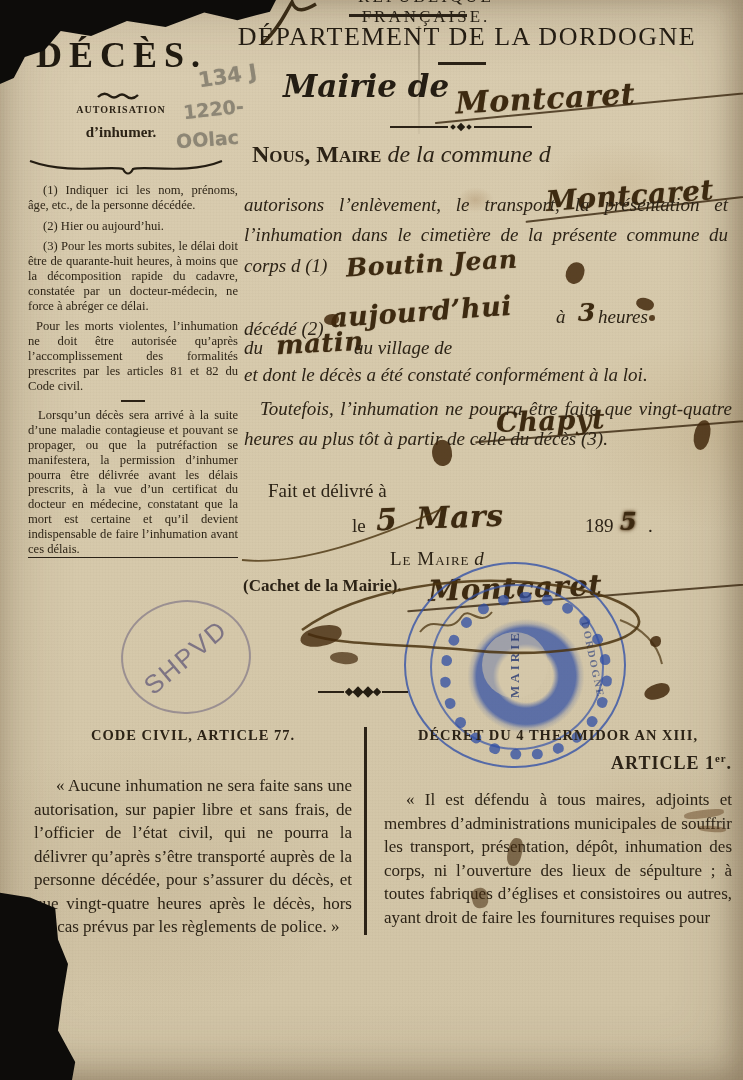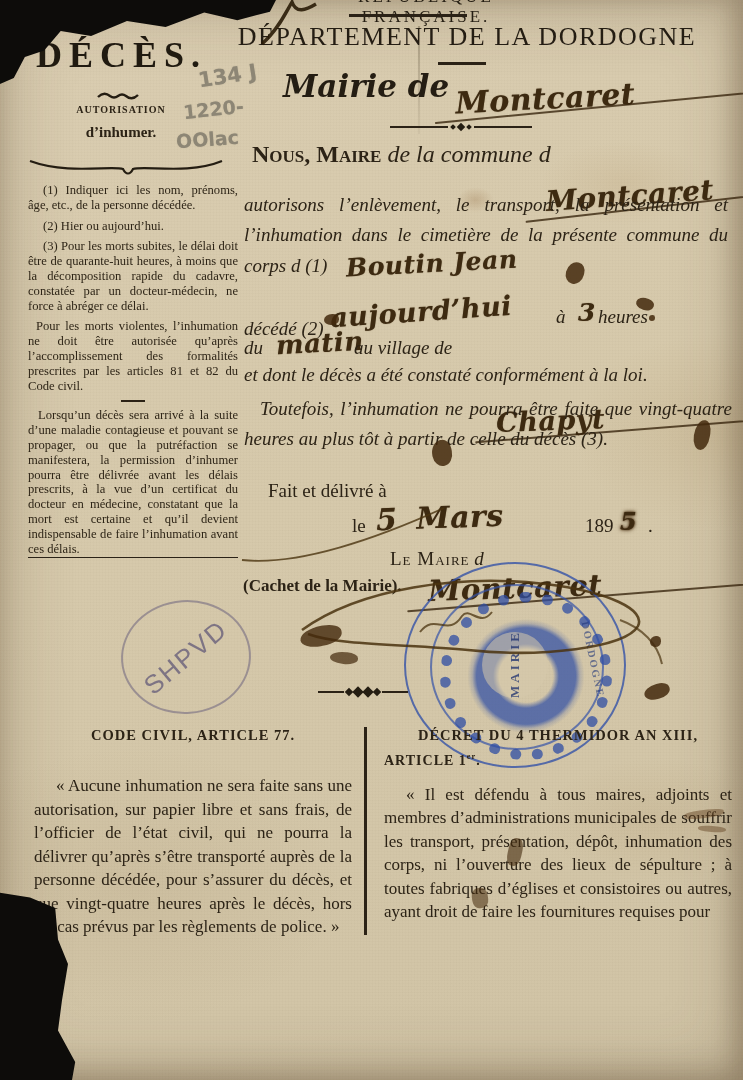--- a/index.html
+++ b/index.html
@@ -156,21 +156,21 @@
 
     <div class="abs rule" style="left:364px;top:727px;width:2.5px;height:208px;"></div>
 
     <div class="abs" style="left:34px;top:727px;width:318px;">
       <div class="print caps" style="text-align:center;font-size:14.5px;letter-spacing:1px;font-weight:600;">Code civil, article 77.</div>
       <p class="print just" style="margin:30px 0 0 0;font-size:17px;line-height:23.5px;text-indent:22px;">« Aucune inhumation ne sera faite sans une autorisation, sur papier libre et sans frais, de l’officier de l’état civil, qui ne pourra la délivrer qu’après s’être transporté auprès de la personne décédée, pour s’assurer du décès, et que vingt-quatre heures après le décès, hors les cas prévus par les règlements de police. »</p>
     </div>
 
     <div class="abs" style="left:384px;top:727px;width:348px;">
       <div class="print caps" style="text-align:center;font-size:14.5px;letter-spacing:1px;font-weight:600;">Décret du 4 thermidor an XIII,</div>
-      <div class="print" style="text-align:left;font-size:14px;letter-spacing:1px;font-weight:600;margin-top:8px;">
+      <div class="print" style="text-align:right;font-size:18px;letter-spacing:1px;font-weight:600;margin-top:8px;">
         <span class="caps">Article 1</span><sup>er</sup><span>.</span>
       </div>
       <p class="print just" style="margin:14px 0 0 0;font-size:17px;line-height:23.5px;text-indent:22px;">« Il est défendu à tous maires, adjoints et membres d’administrations municipales de souffrir les transport, présentation, dépôt, inhumation des corps, ni l’ouverture des lieux de sépulture ; à toutes fabriques d’églises et consistoires ou autres, ayant droit de faire les fournitures requises pour</p>
     </div>
 
     <svg class="abs" style="left:290px;top:568px;" width="390" height="120" viewBox="0 0 390 120">
       <path d="M12 62 C70 20, 170 6, 255 16 C320 24, 356 42, 348 58 C336 80, 250 90, 178 82 C120 76, 50 78, 18 66" fill="none" stroke="#4a330f" stroke-width="2.6" opacity=".85"></path>
       <path d="M130 64 C145 44, 158 70, 172 48 C180 38, 190 60, 202 44" fill="none" stroke="#4a330f" stroke-width="2" opacity=".75"></path>
       <path d="M330 52 C352 60, 368 76, 372 96" fill="none" stroke="#4a330f" stroke-width="2" opacity=".7"></path>
     </svg>

